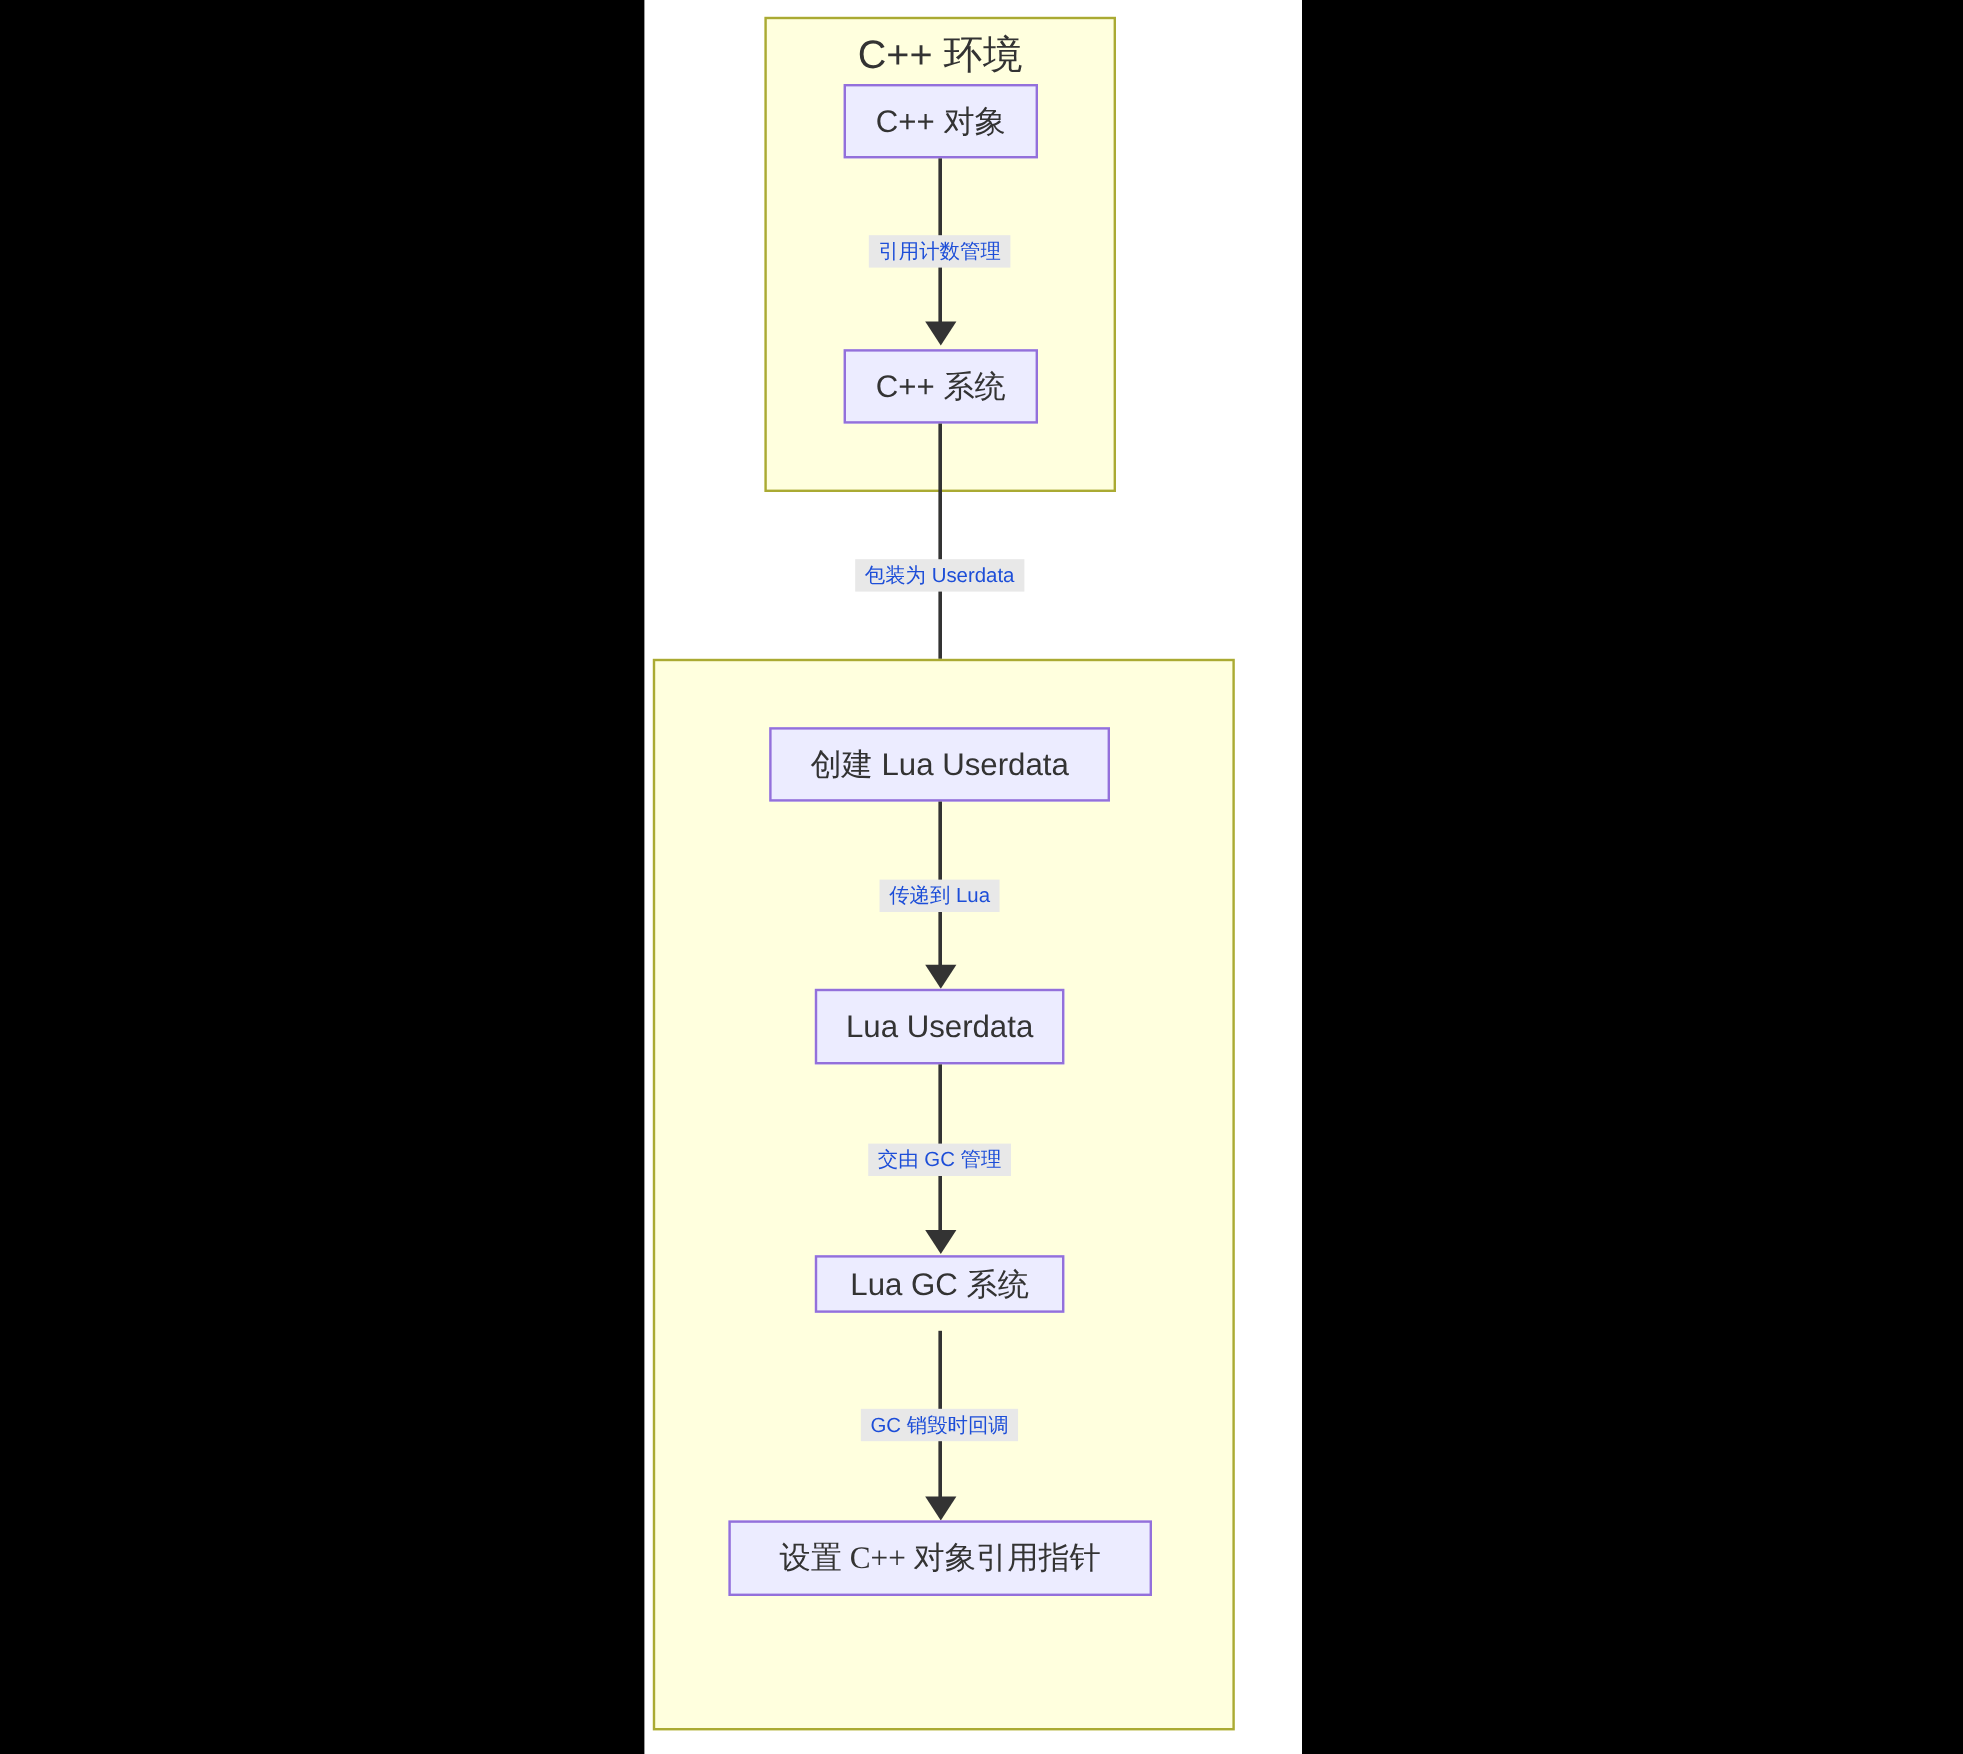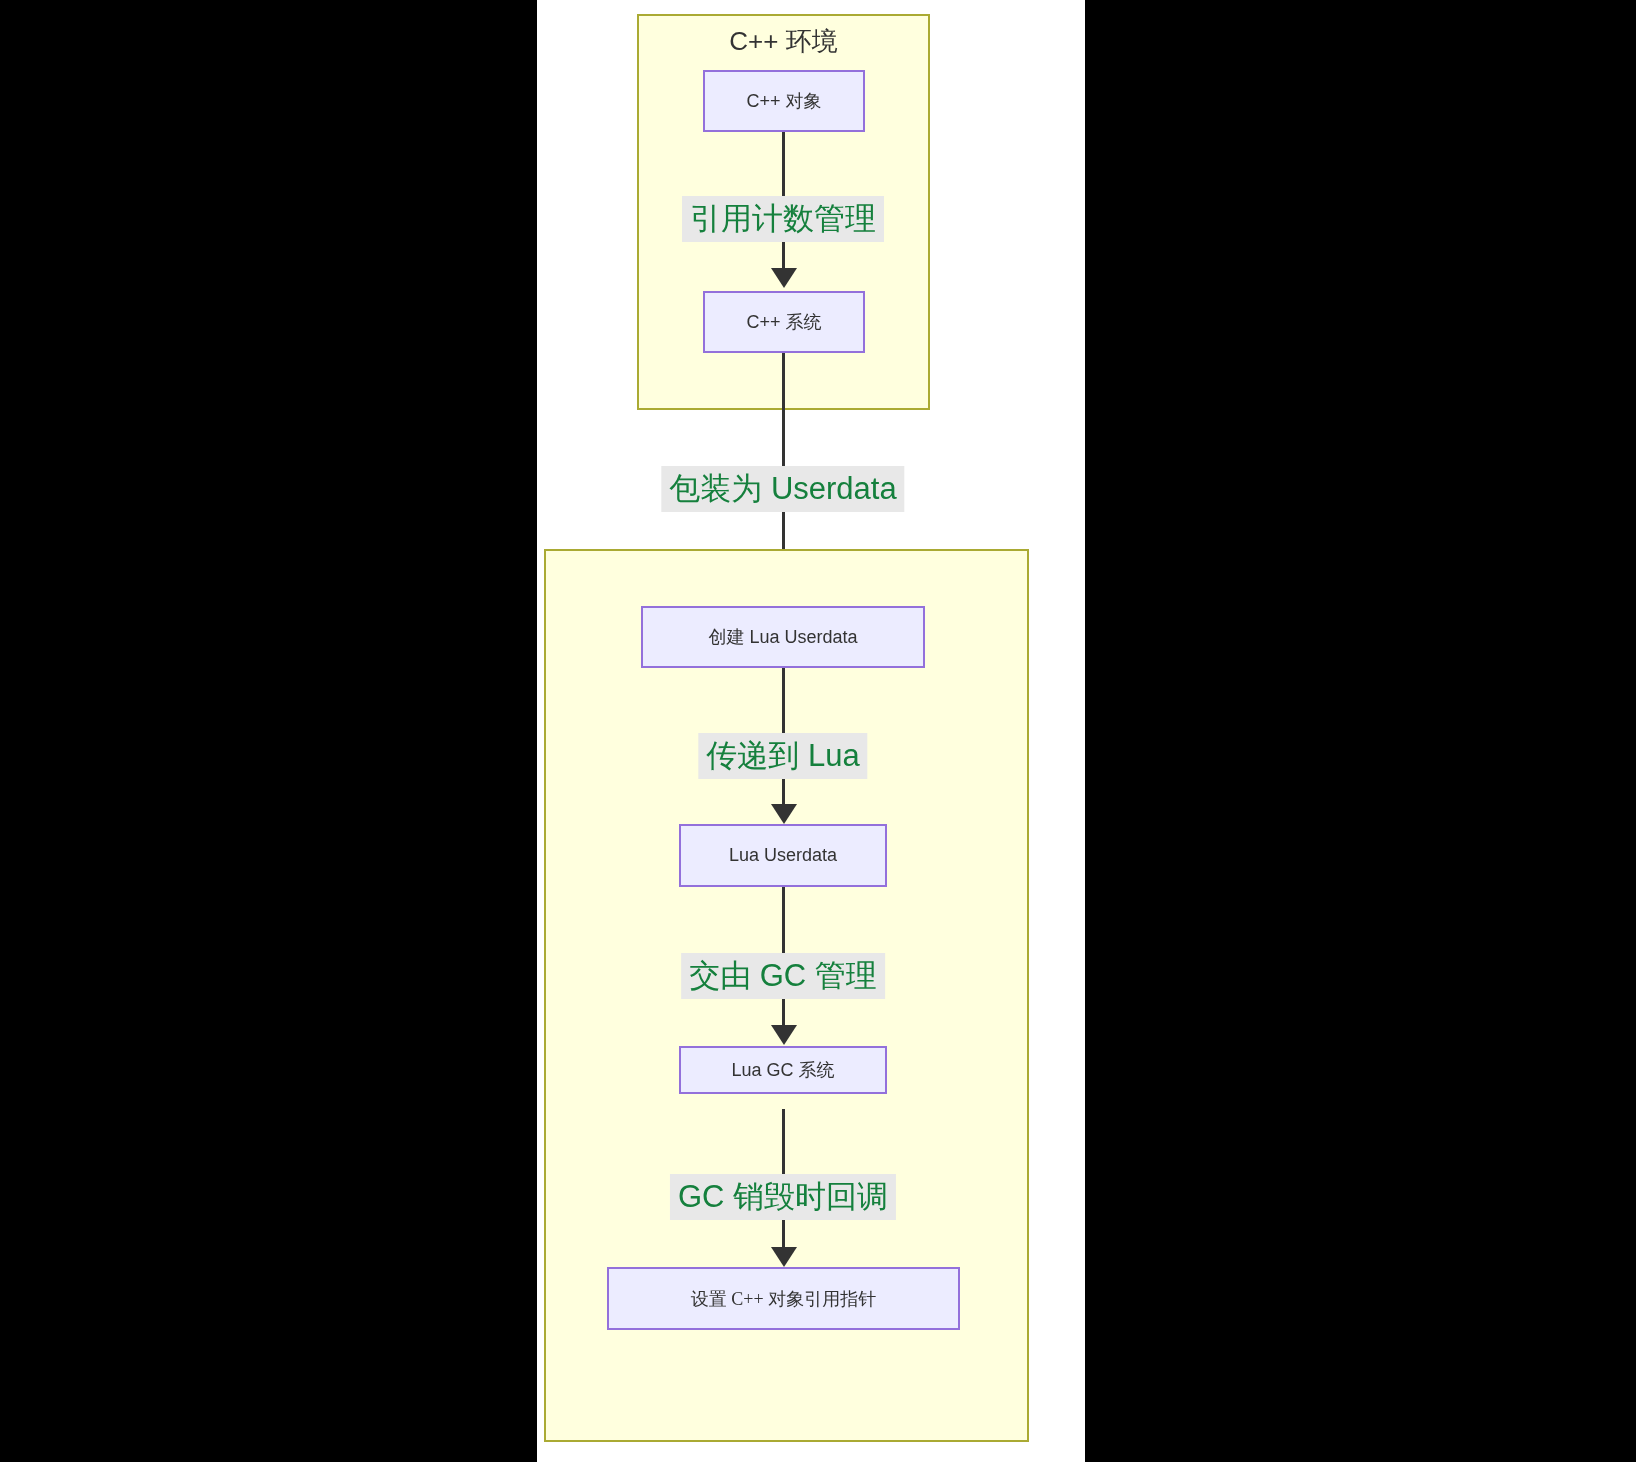--- a/index.html
+++ b/index.html
@@ -30,35 +30,35 @@
     position: absolute;
     background: #ffffde;
     border: 2px solid #aaaa33;
     box-sizing: border-box;
   }
   .subgraph-title {
     position: absolute;
     left: 0;
     right: 0;
     text-align: center;
-    font-size: 26px;
+    font-size: 33px;
     color: #333333;
     white-space: nowrap;
   }
 
   
   .node {
     position: absolute;
     background: #ececff;
     border: 2px solid #9370db;
     box-sizing: border-box;
     display: flex;
     align-items: center;
     justify-content: center;
-    font-size: 18px;
+    font-size: 26px;
     color: #333333;
     white-space: nowrap;
   }
 
   
   .edge-line {
     position: absolute;
     width: 3px;
     background: #333333;
   }
@@ -66,22 +66,22 @@
     position: absolute;
     width: 0;
     height: 0;
     border-left: 13px solid transparent;
     border-right: 13px solid transparent;
     border-top: 20px solid #333333;
   }
   .edge-label {
     position: absolute;
     background: #e8e8e8;
-    color: #15803d;
-    font-size: 31px;
+    color: #1d4ed8;
+    font-size: 17px;
     padding: 2px 8px;
     white-space: nowrap;
     transform: translateX(-50%);
   }
 </style>
 </head>
 <body>
 
 <div id="canvas">
 

